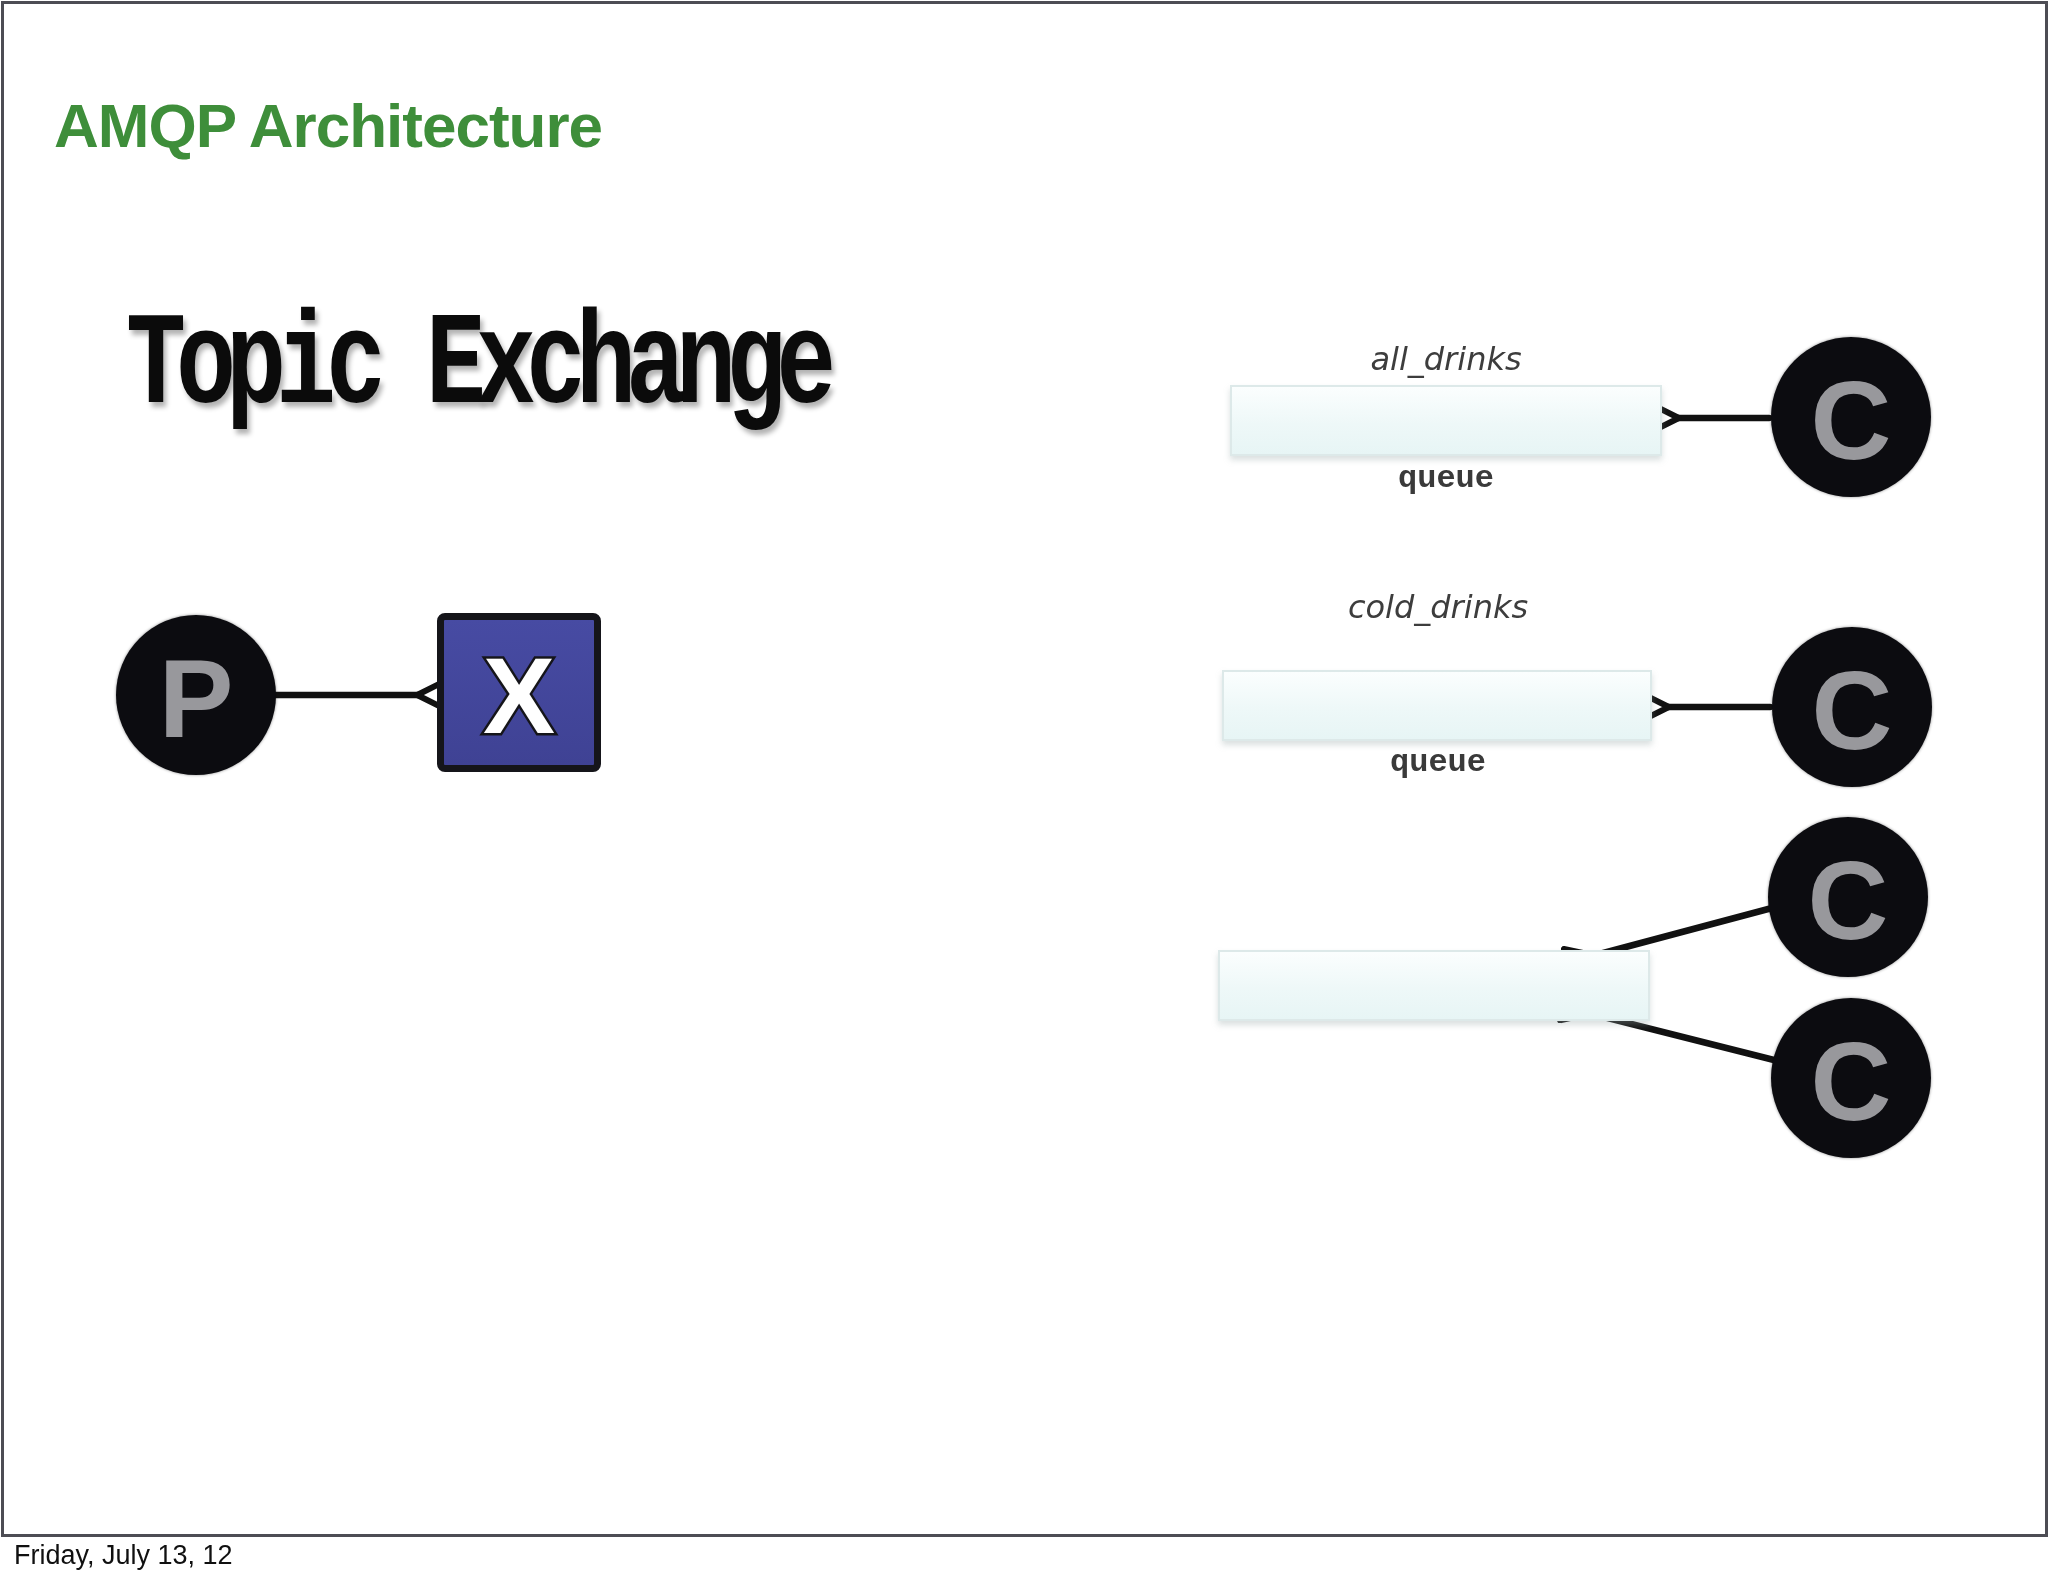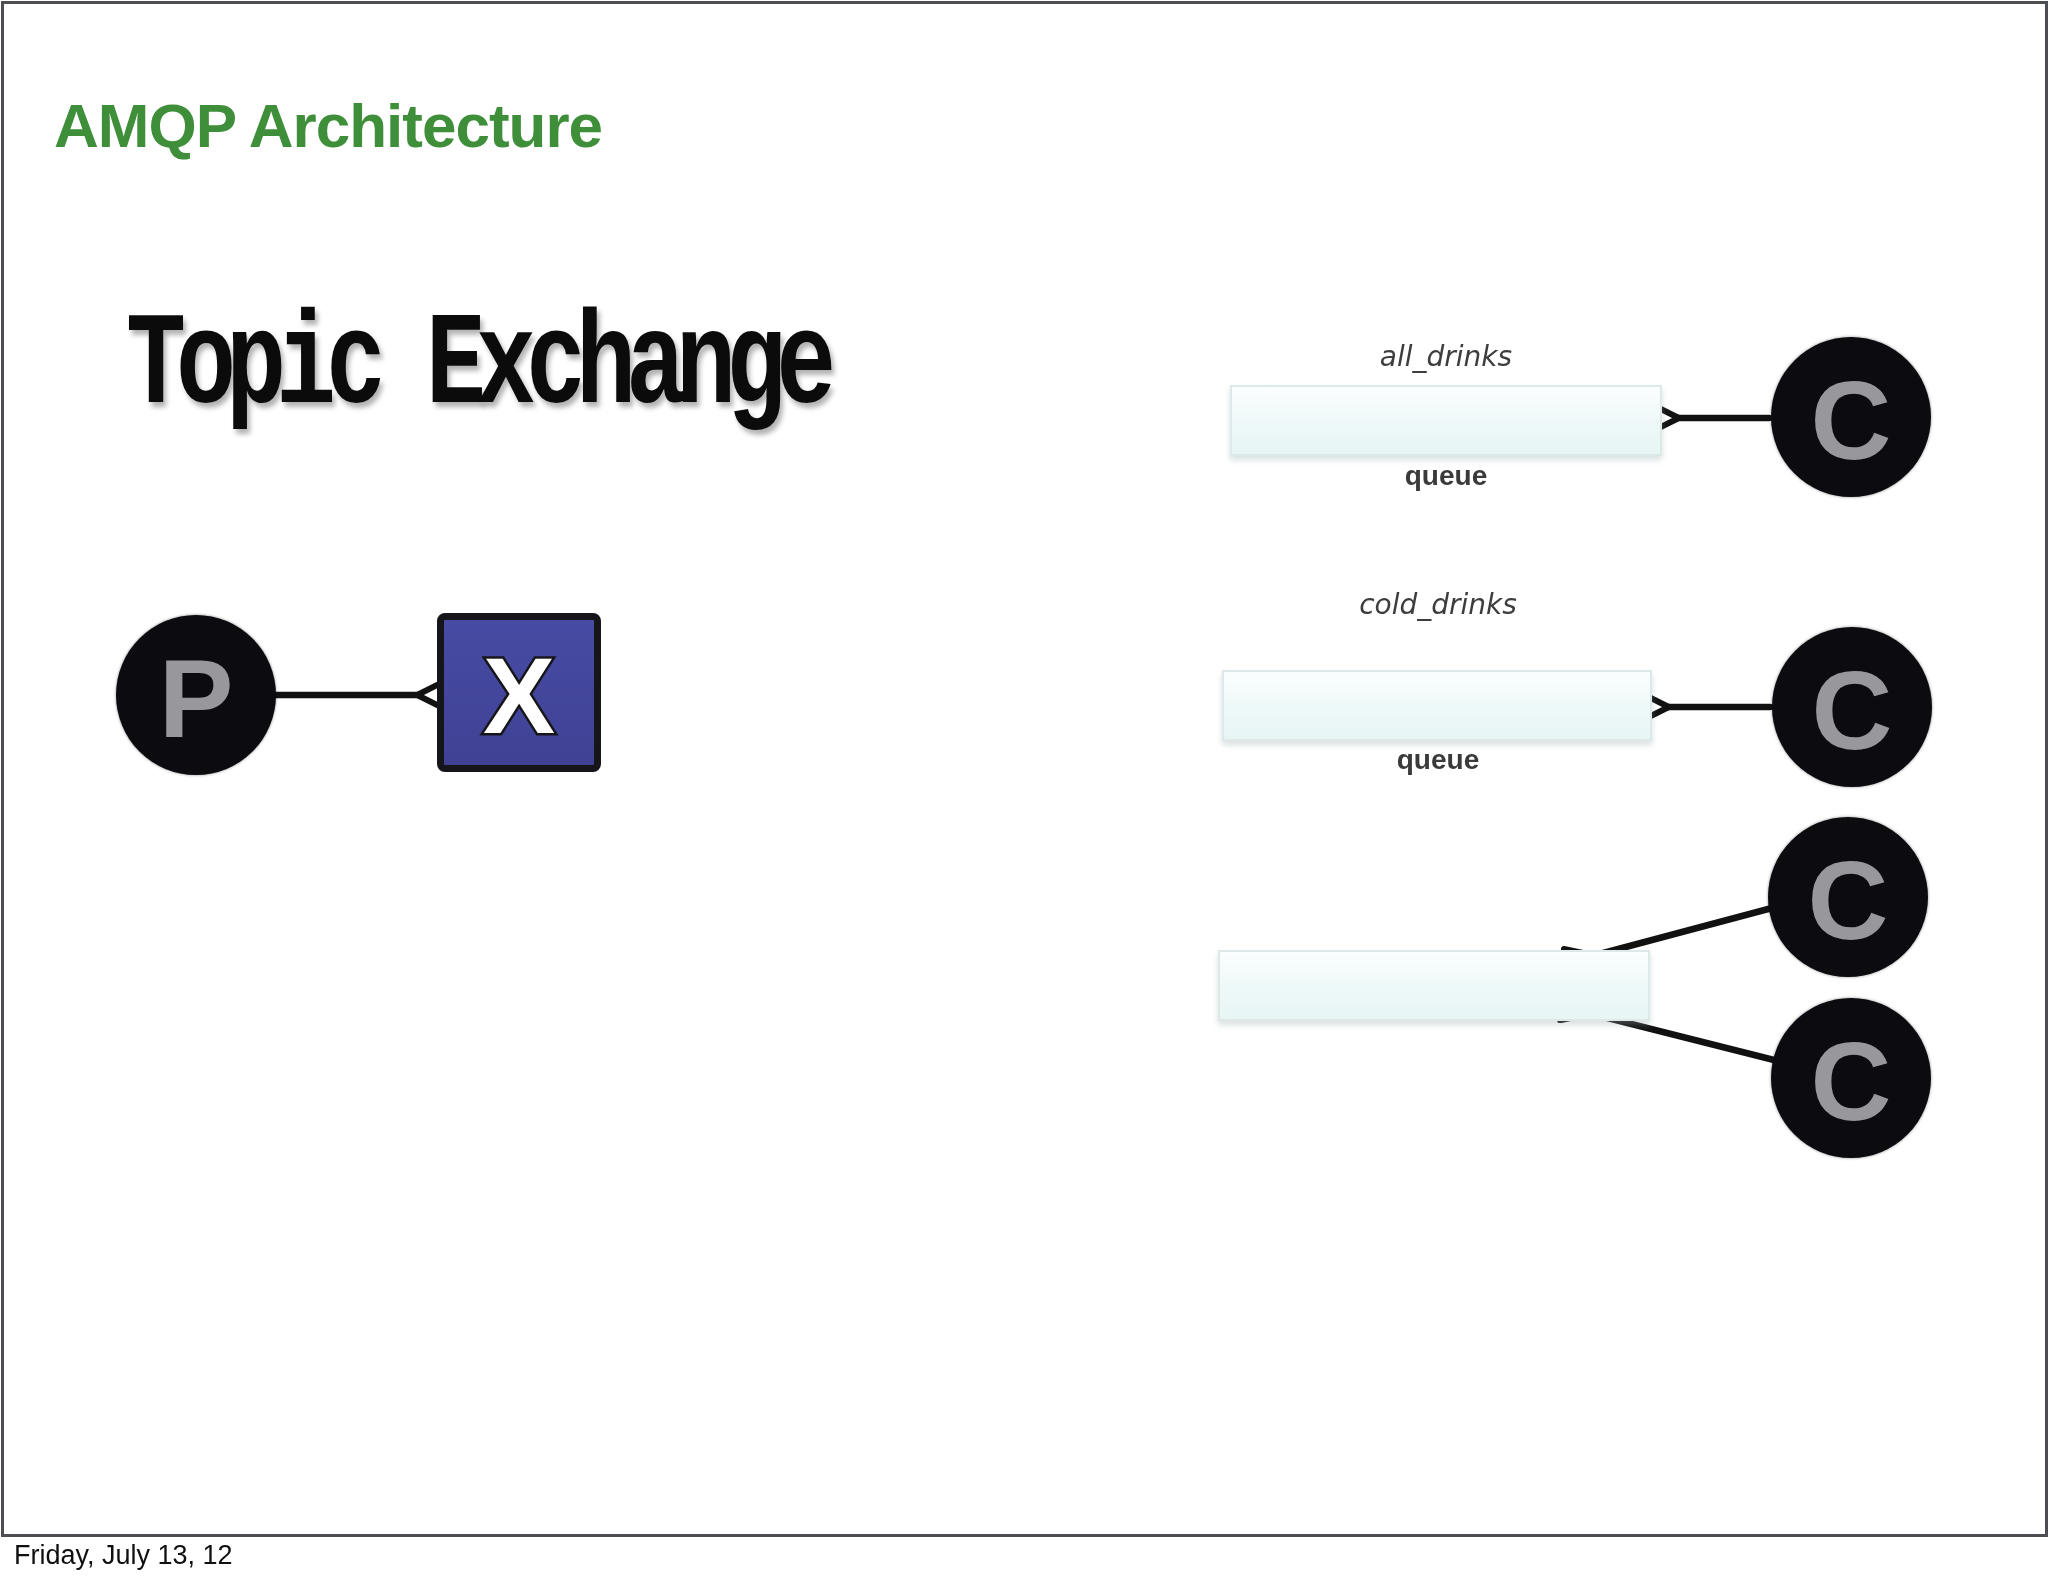--- a/index.html
+++ b/index.html
@@ -27,31 +27,31 @@
   .c4{left:1771px;top:998px;}
 
   .exchange{position:absolute;left:437px;top:613px;width:150px;height:145px;
             background:linear-gradient(180deg,#474ba3 0%,#3f4294 100%);
             border:7px solid #15151a;border-radius:8px;
             display:flex;align-items:center;justify-content:center;}
   .exchange .letter{color:#ffffff;font-weight:800;font-size:108px;line-height:1;padding-top:6px;
                     -webkit-text-stroke:5px #15151a;paint-order:stroke fill;}
 
   .qname{position:absolute;width:432px;text-align:center;font-family:"DejaVu Sans",sans-serif;
-         font-style:italic;font-size:28px;color:#3d3d3d;white-space:nowrap;}
+         font-style:italic;font-size:32px;color:#3d3d3d;white-space:nowrap;}
   .qname.n1{left:1230px;top:340px;}
   .qname.n2{left:1222px;top:588px;}
   .qbox{position:absolute;height:67px;border:2px solid #dde9e9;
         background:linear-gradient(180deg,#fbfefe 0%,#eef8f8 55%,#e7f5f5 100%);
         box-shadow:0 4px 6px rgba(150,165,165,0.35);}
   .qbox.b1{left:1230px;top:385px;width:428px;}
   .qbox.b2{left:1222px;top:670px;width:426px;}
   .qbox.b3{left:1218px;top:950px;width:428px;}
-  .qcaption{position:absolute;width:432px;text-align:center;font-family:Liberation Sans, sans-serif;
-            font-weight:bold;font-size:28px;color:#3a3a3a;}
+  .qcaption{position:absolute;width:432px;text-align:center;font-family:Liberation Mono, monospace;
+            font-weight:bold;font-size:32px;color:#3a3a3a;}
   .qcaption.cap1{left:1230px;top:460px;}
   .qcaption.cap2{left:1222px;top:744px;}
 
   svg.arrows{position:absolute;left:0;top:0;pointer-events:none;}
 </style>
 </head>
 <body>
 
 <div class="stage">
 

